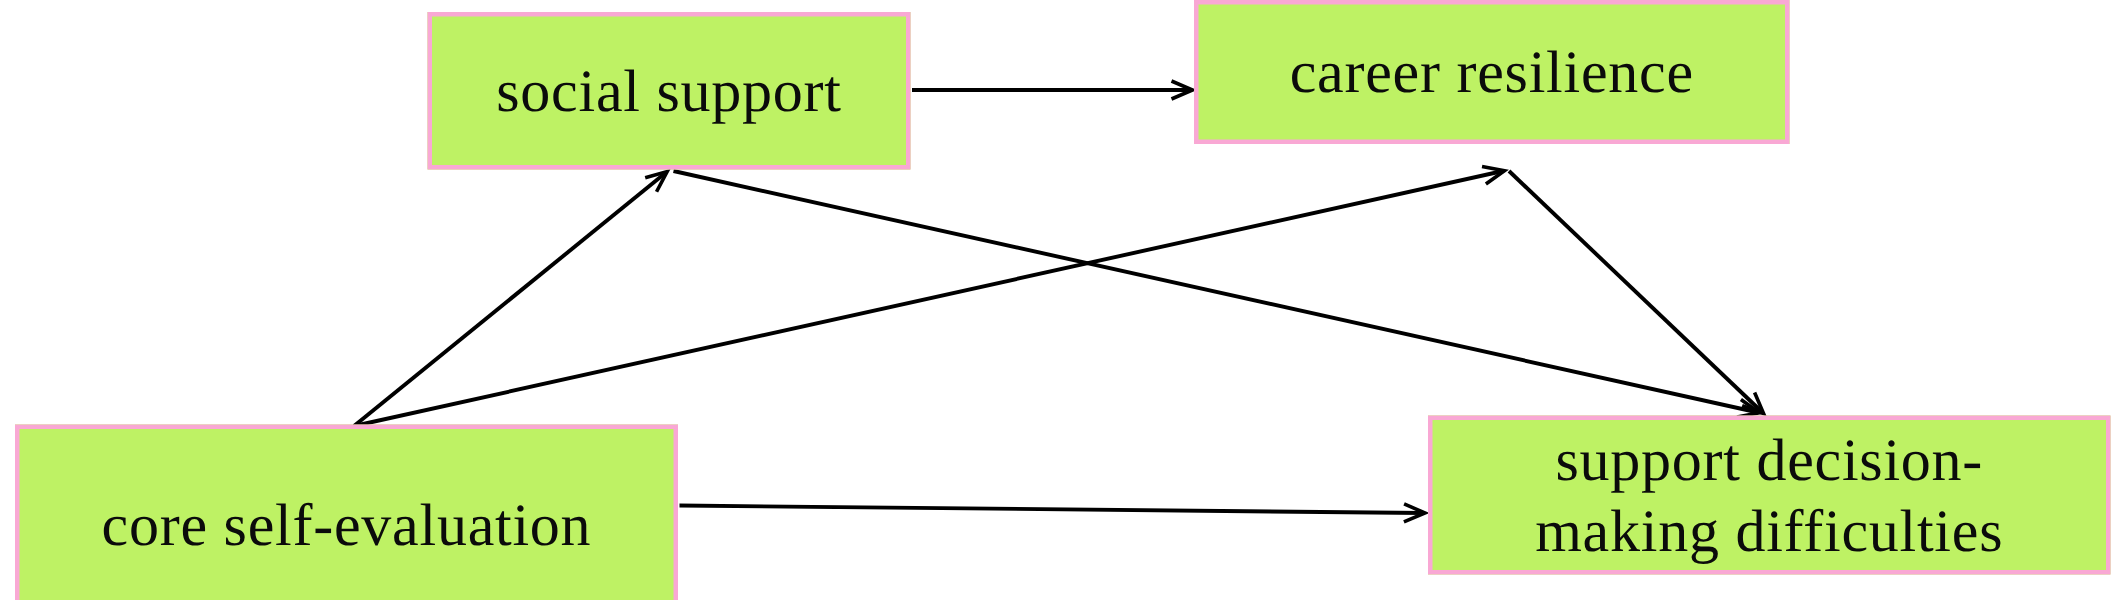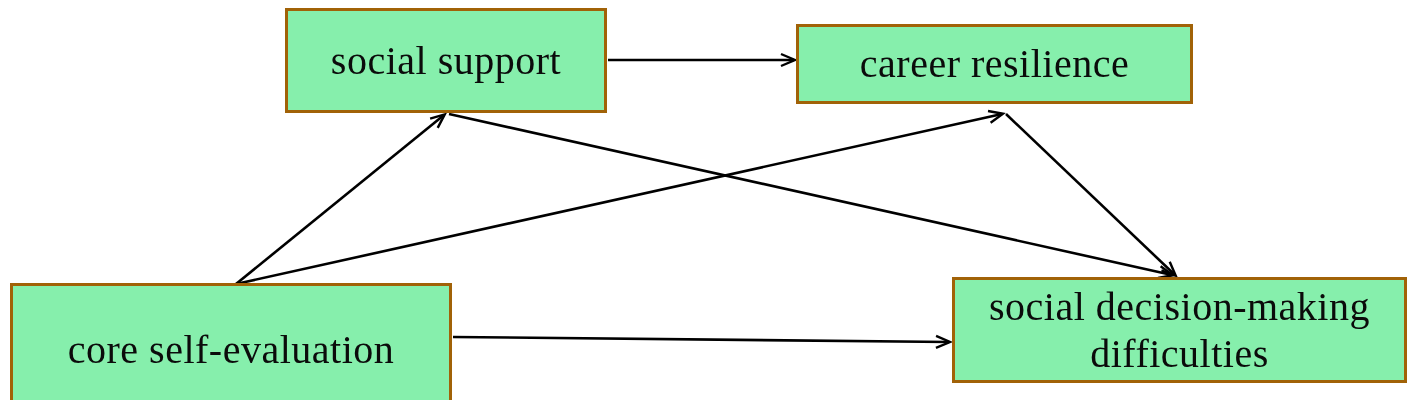--- a/index.html
+++ b/index.html
@@ -18,33 +18,33 @@
   .edges-layer {
     position: absolute;
     left: 0;
     top: 0;
     width: 1417px;
     height: 400px;
   }
   .node {
     position: absolute;
     box-sizing: border-box;
-    border: 3px solid #a16207;
-    background: #86efac;
+    border: 3px solid #f9a8d4;
+    background: #bef264;
     display: flex;
     align-items: center;
     justify-content: center;
     text-align: center;
     font-size: 40px;
     line-height: 1.18;
     color: #0b0b0b;
     letter-spacing: 0.5px;
   }
   .node-social-support        { left: 285px; top: 8px;   width: 322px; height: 105px; }
-  .node-career-resilience     { left: 796px; top: 24px;   width: 397px; height: 80px; }
+  .node-career-resilience     { left: 796px; top: 0;   width: 397px; height: 96px; }
   .node-core-self-evaluation  { left: 10px;  top: 283px; width: 442px; height: 133px; }
   .node-cdmd                  { left: 952px; top: 277px; width: 455px; height: 106px; padding: 0 28px; }
 </style>
 </head>
 <body>
 
 <div class="canvas">
 
   <svg class="edges-layer" viewBox="0 0 1417 400" xmlns="http://www.w3.org/2000/svg">
     <defs>
@@ -72,16 +72,16 @@
 
   <div class="node node-career-resilience">
     <span>career resilience</span>
   </div>
 
   <div class="node node-core-self-evaluation">
     <span>core self-evaluation</span>
   </div>
 
   <div class="node node-cdmd">
-    <span>social decision-making difficulties</span>
+    <span>support decision-making difficulties</span>
   </div>
 
 </div>
 
 </body></html>

